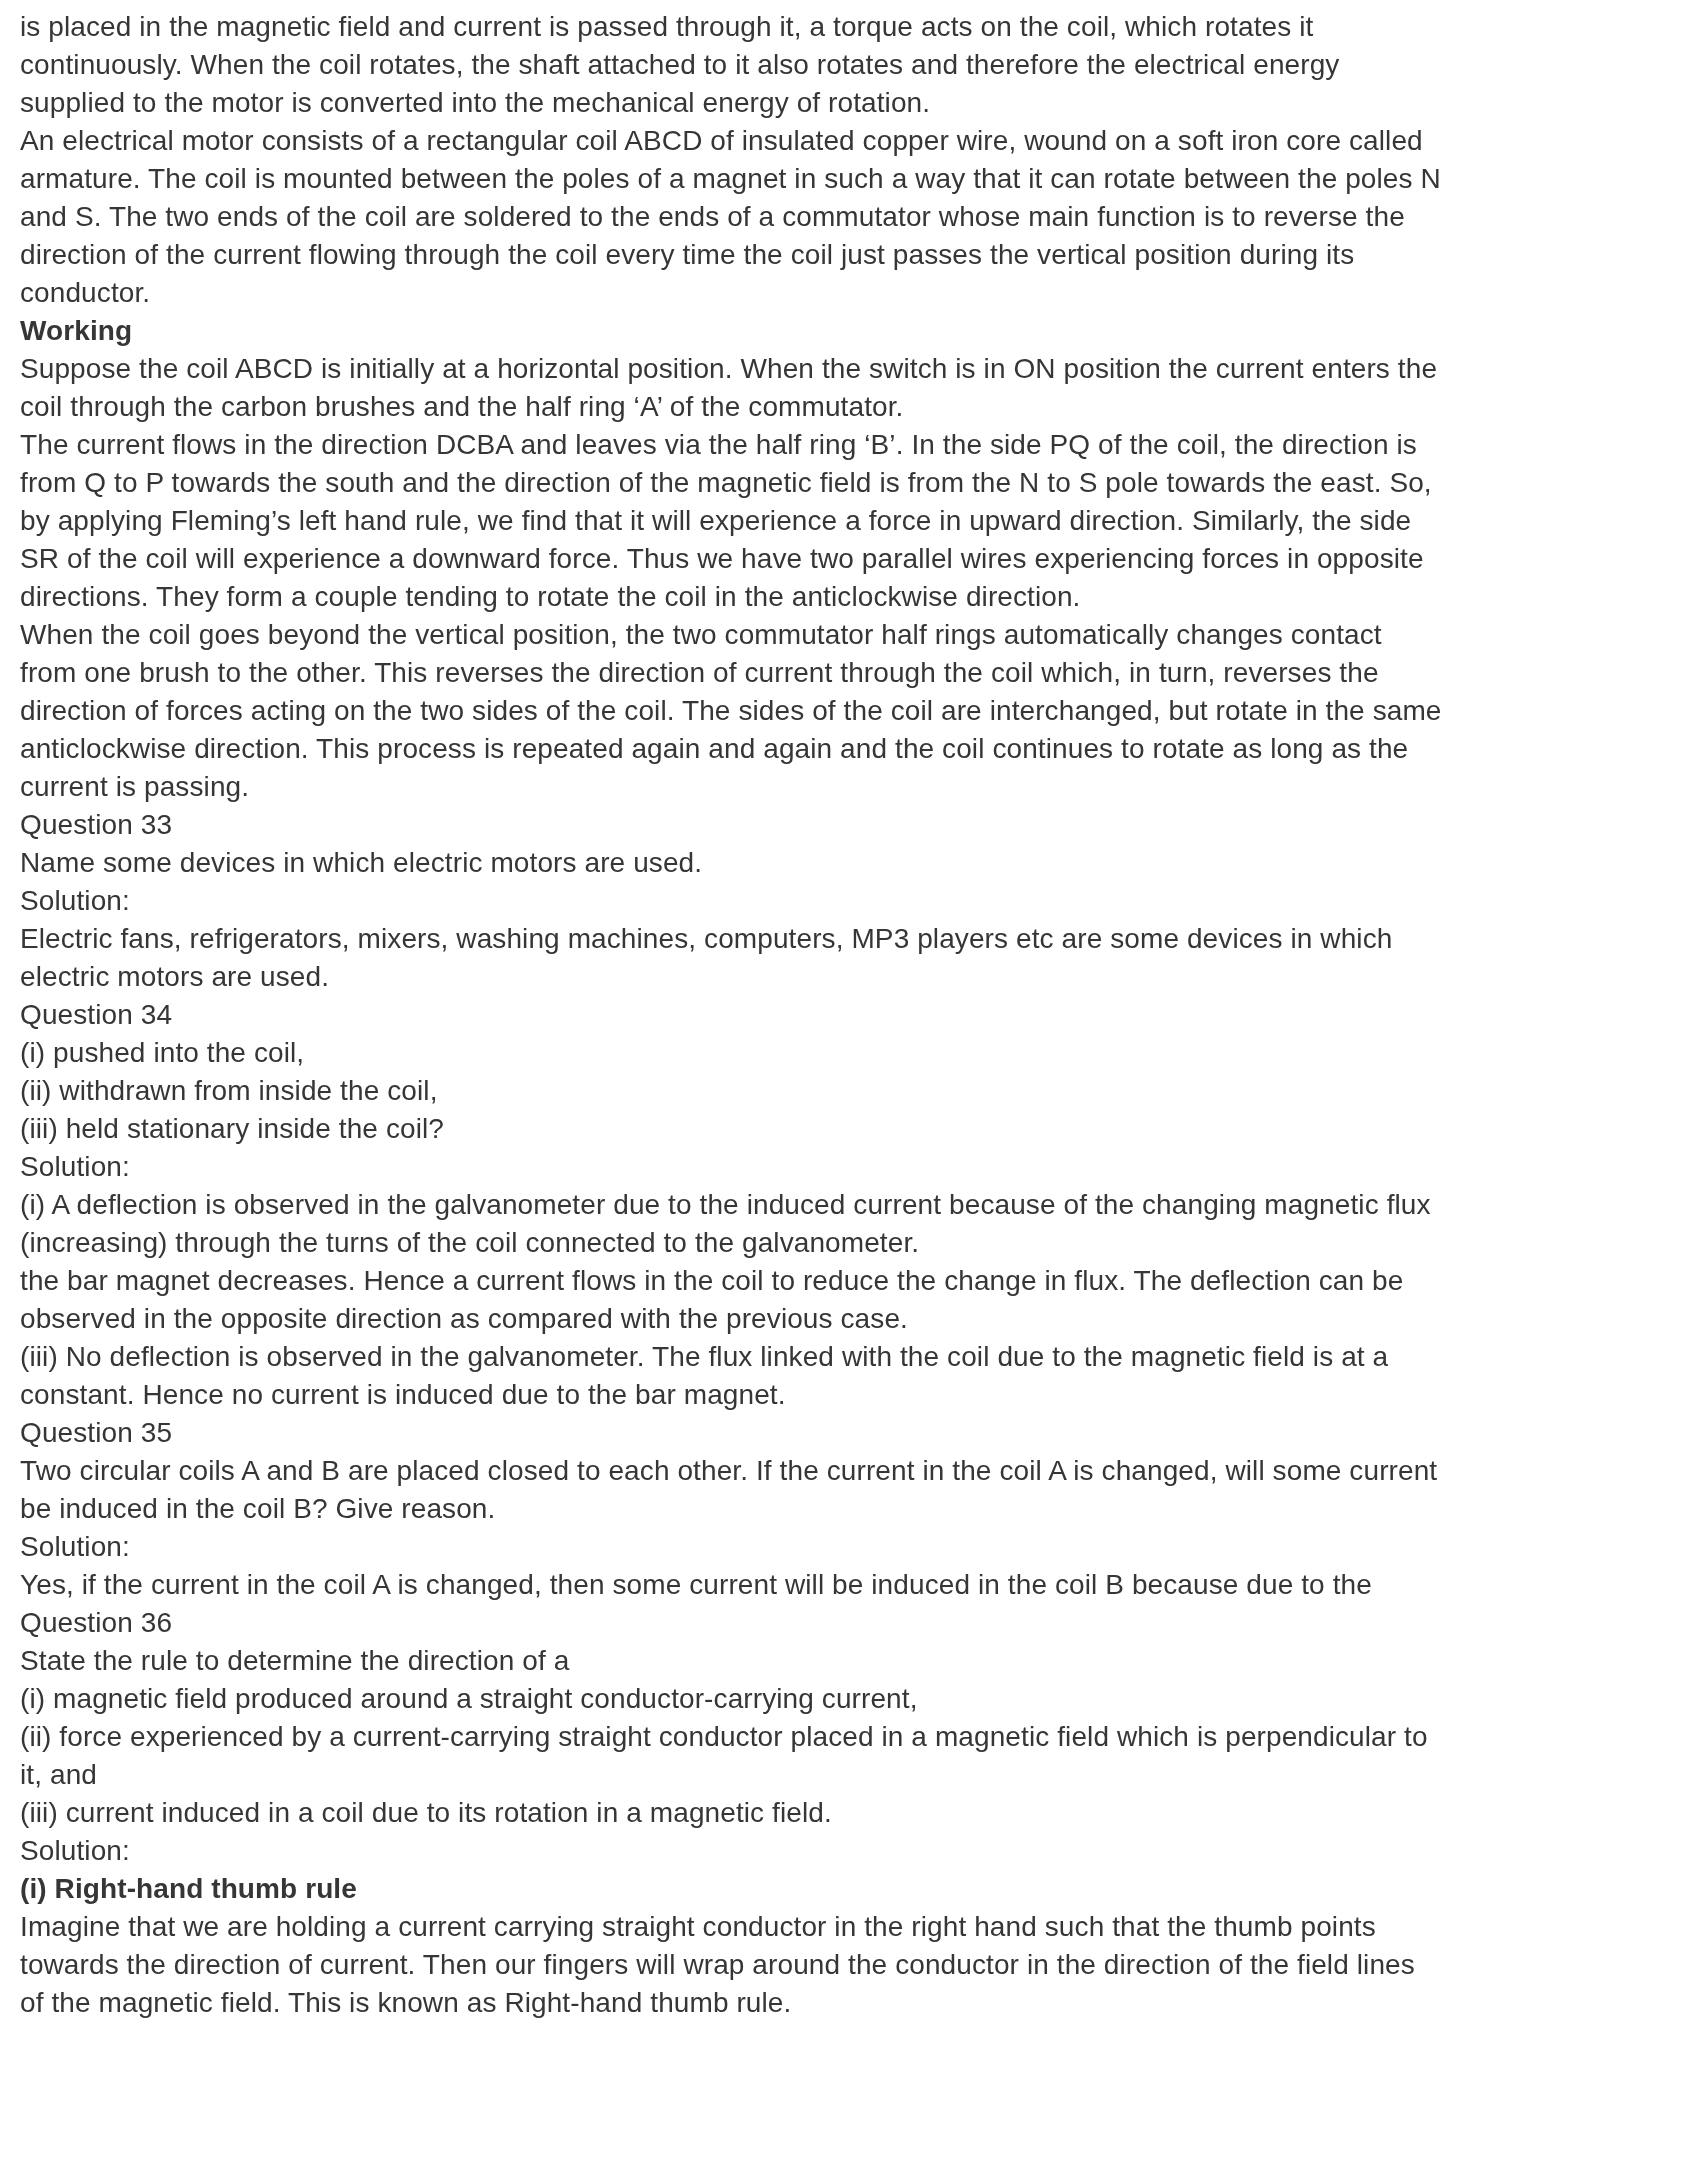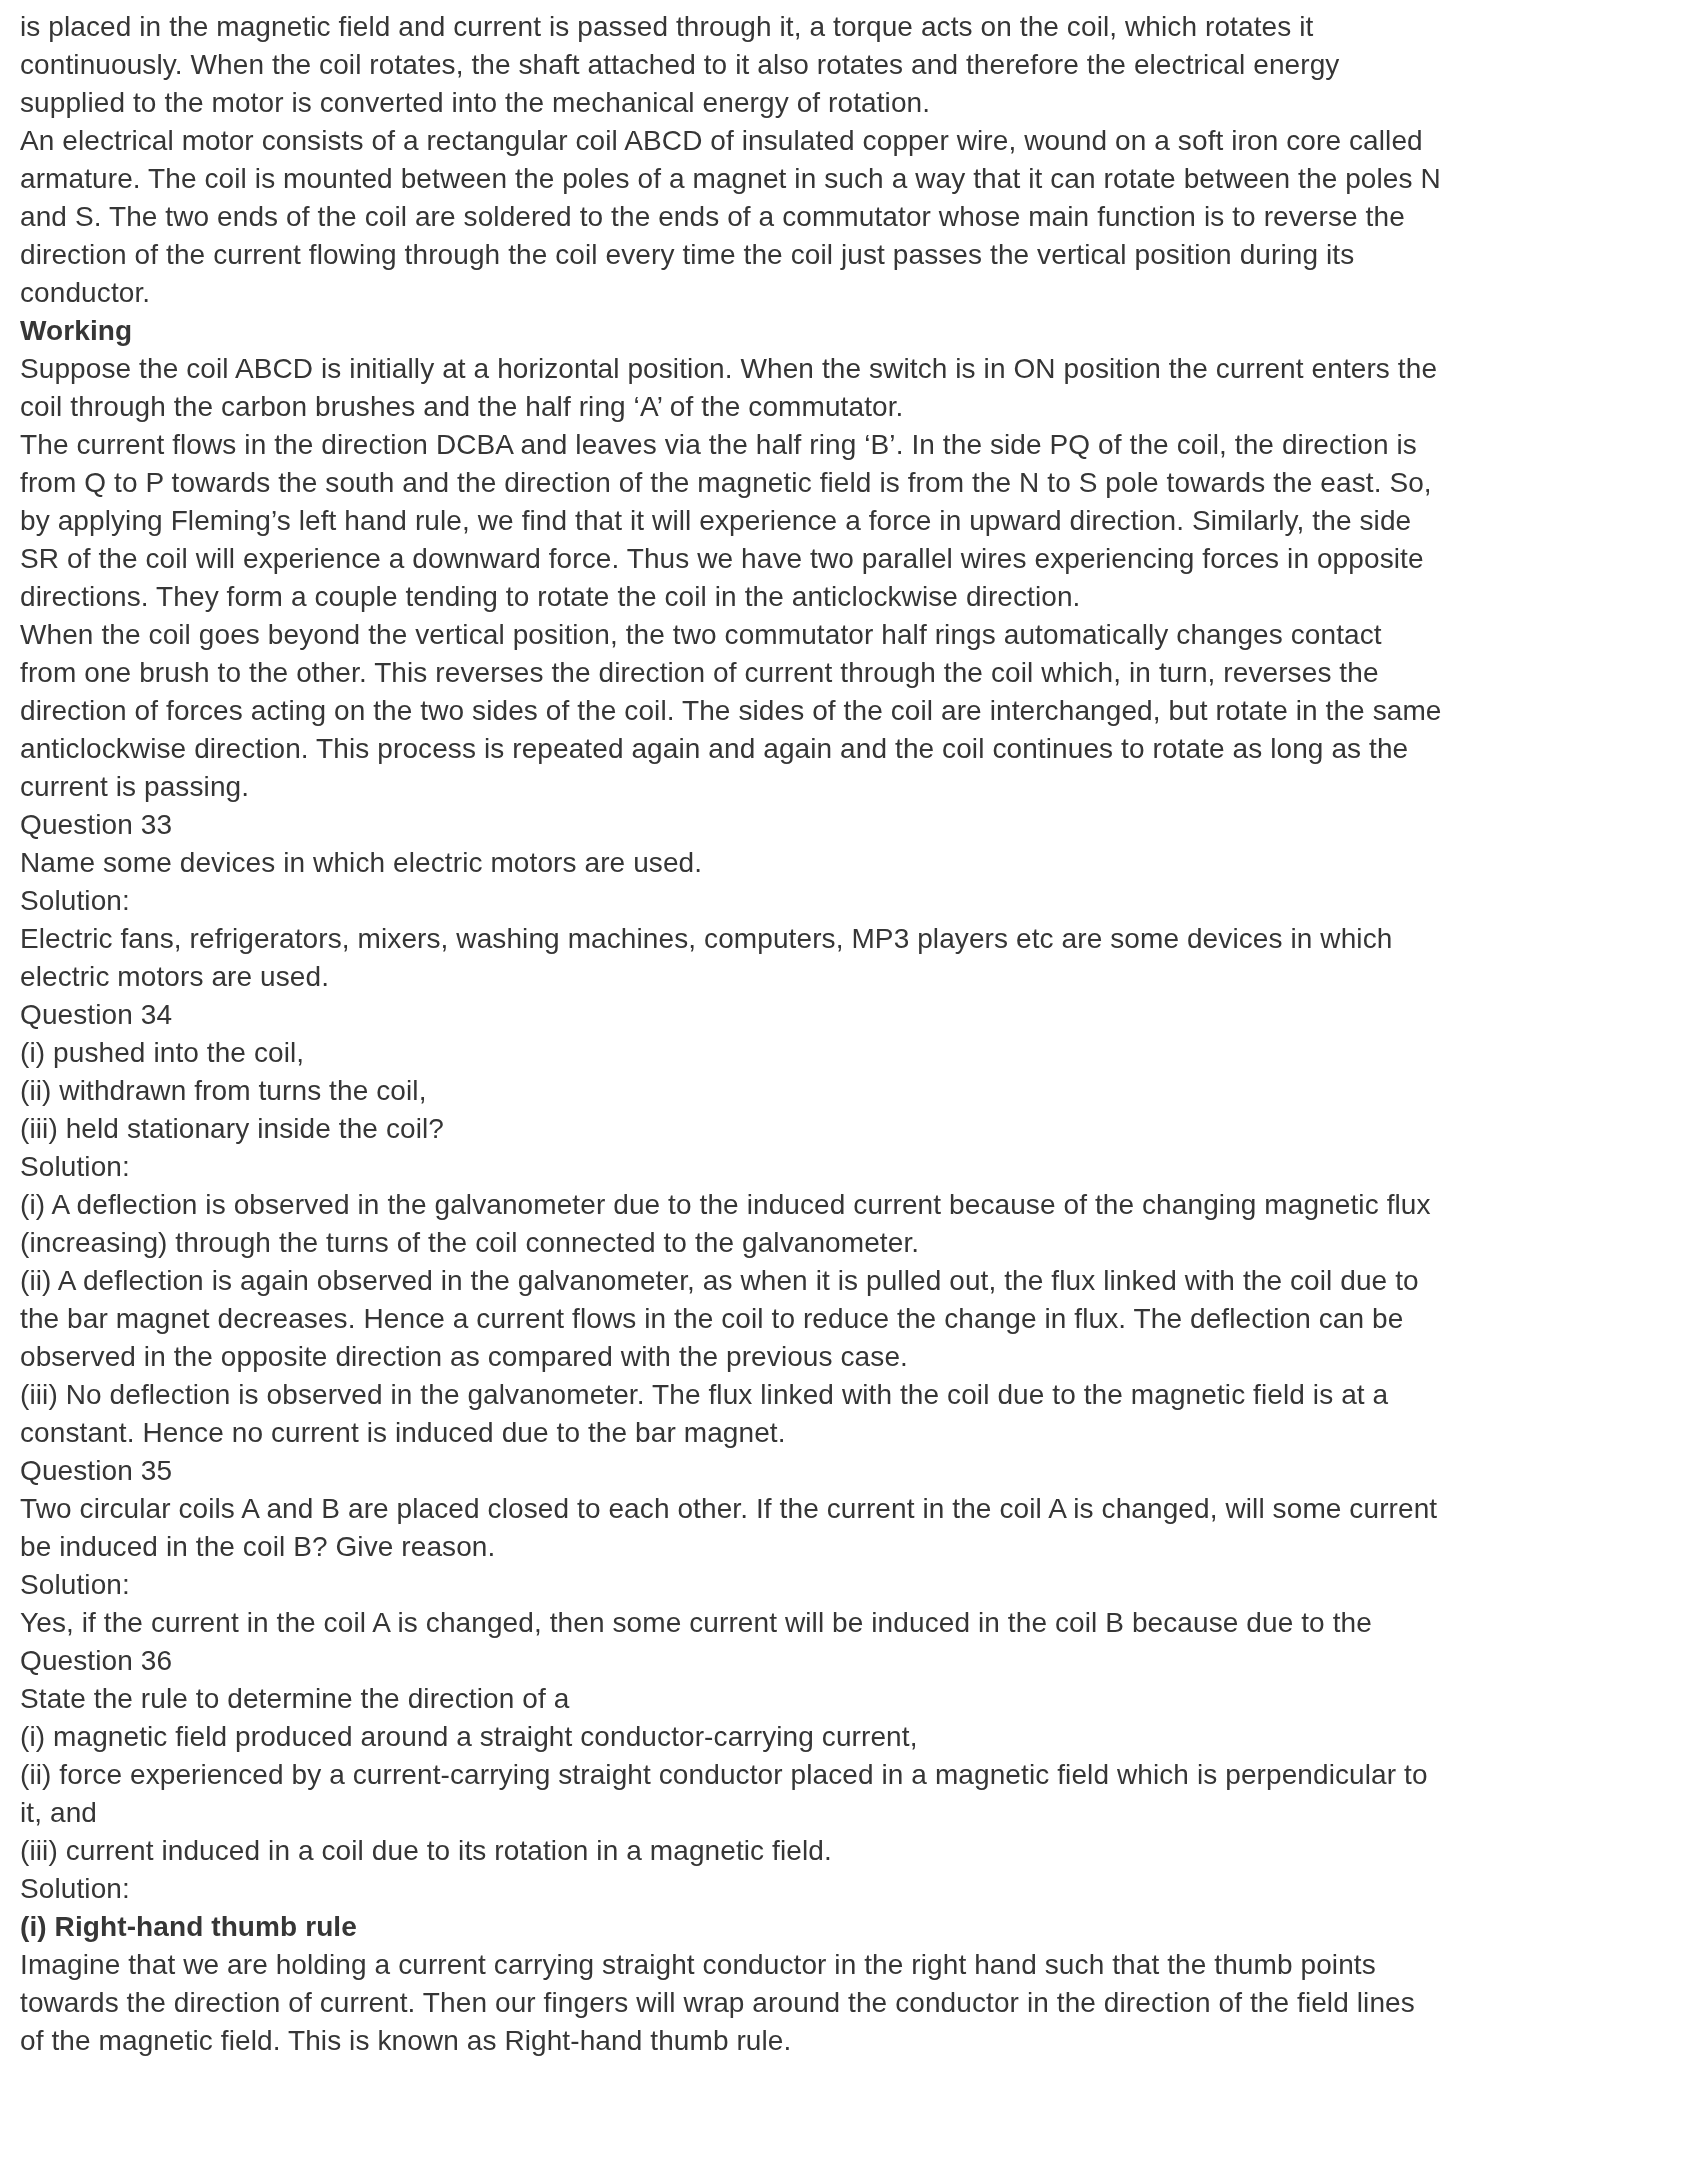--- a/index.html
+++ b/index.html
@@ -60,26 +60,25 @@
       <div class="line">direction of forces acting on the two sides of the coil. The sides of the coil are interchanged, but rotate in the same</div>
       <div class="line">anticlockwise direction. This process is repeated again and again and the coil continues to rotate as long as the</div>
       <div class="line">current is passing.</div>
       <div class="line">Question 33</div>
       <div class="line">Name some devices in which electric motors are used.</div>
       <div class="line">Solution:</div>
       <div class="line">Electric fans, refrigerators, mixers, washing machines, computers, MP3 players etc are some devices in which</div>
       <div class="line">electric motors are used.</div>
       <div class="line">Question 34</div>
       <div class="line">(i) pushed into the coil,</div>
-      <div class="line">(ii) withdrawn from turns the coil,</div>
+      <div class="line">(ii) withdrawn from inside the coil,</div>
       <div class="line">(iii) held stationary inside the coil?</div>
       <div class="line">Solution:</div>
       <div class="line">(i) A deflection is observed in the galvanometer due to the induced current because of the changing magnetic flux</div>
       <div class="line">(increasing) through the turns of the coil connected to the galvanometer.</div>
-      <div class="line">(ii) A deflection is again observed in the galvanometer, as when it is pulled out, the flux linked with the coil due to</div>
       <div class="line">the bar magnet decreases. Hence a current flows in the coil to reduce the change in flux. The deflection can be</div>
       <div class="line">observed in the opposite direction as compared with the previous case.</div>
       <div class="line">(iii) No deflection is observed in the galvanometer. The flux linked with the coil due to the magnetic field is at a</div>
       <div class="line">constant. Hence no current is induced due to the bar magnet.</div>
       <div class="line">Question 35</div>
       <div class="line">Two circular coils A and B are placed closed to each other. If the current in the coil A is changed, will some current</div>
       <div class="line">be induced in the coil B? Give reason.</div>
       <div class="line">Solution:</div>
       <div class="line">Yes, if the current in the coil A is changed, then some current will be induced in the coil B because due to the</div>
       <div class="line">Question 36</div>

